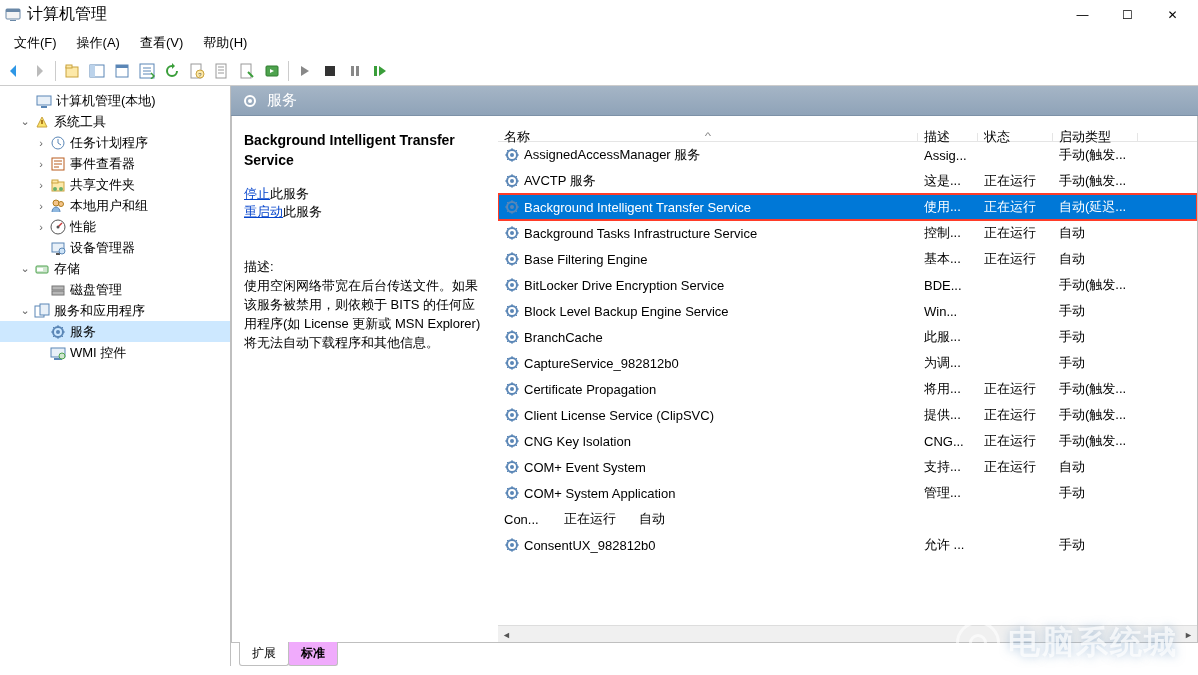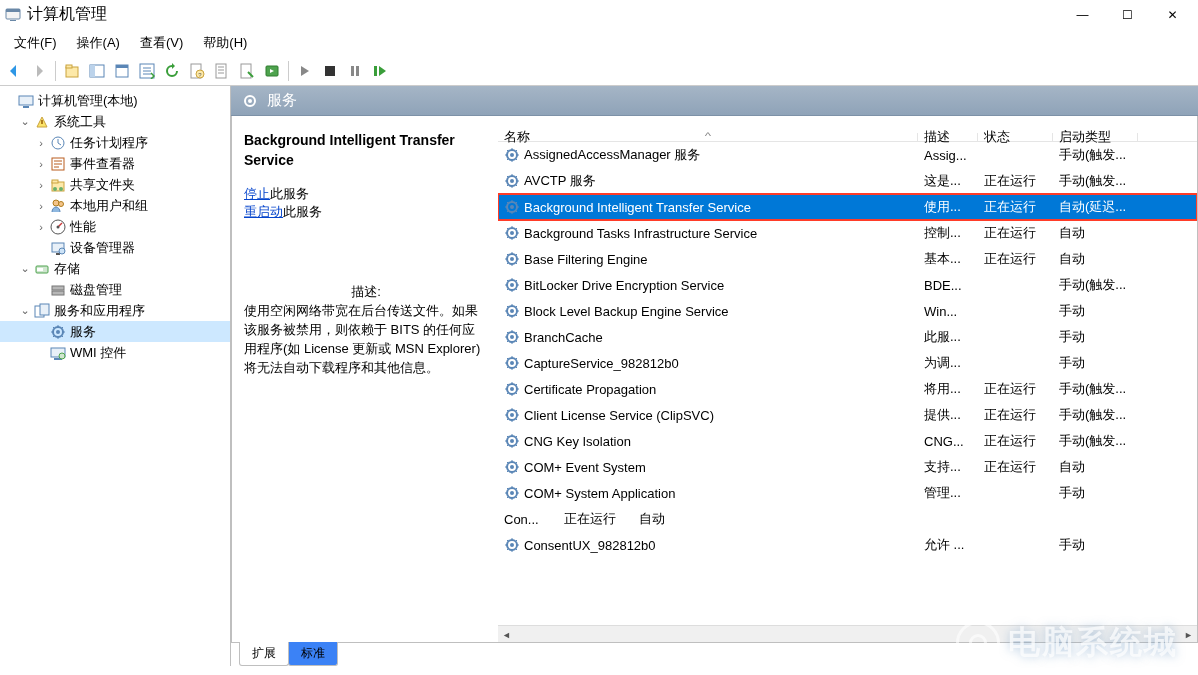--- a/index.html
+++ b/index.html
@@ -19,51 +19,51 @@
 .toolbar-sep { width: 1px; height: 20px; background: #ccc; margin: 0 3px; }
 
 .content { display: flex; height: 580px; }
 
 .tree { width: 231px; border-right: 1px solid #bfbfbf; padding: 4px 0; overflow: auto; background: #fff; }
 .tree-item { display: flex; align-items: center; height: 21px; padding: 0 2px; font-size: 13px; cursor: default; white-space: nowrap; }
 .tree-item.selected { background: #cde8ff; }
 .tree-toggle { width: 14px; height: 14px; display: flex; align-items: center; justify-content: center; font-size: 11px; color: #666; margin-right: 2px; }
 .tree-icon { width: 16px; height: 16px; margin-right: 4px; display: flex; align-items: center; justify-content: center; }
 .tree-text { white-space: nowrap; }
-.indent-0{padding-left:2px}.indent-1{padding-left:18px}.indent-2{padding-left:34px}
+.indent-0{padding-left:20px}.indent-1{padding-left:18px}.indent-2{padding-left:34px}
 
 .right-pane { flex: 1; display: flex; flex-direction: column; position: relative; }
 .panel-header { height: 30px; background: linear-gradient(#a5b5c6, #8fa3b8); display: flex; align-items: center; padding: 0 10px; color: #fff; font-size: 15px; border-bottom: 1px solid #7d91a7; }
 .panel-header-icon { width: 18px; height: 18px; margin-right: 8px; }
 
 .panel-body { flex: 1; display: flex; overflow: hidden; background: #fff; border: 1px solid #bfbfbf; border-top: none; }
 
 .details-col { width: 266px; padding: 14px 10px 10px 12px; font-size: 13px; line-height: 1.45; border-right: 0px solid #eee; }
 .details-title { font-weight: 700; font-size: 14px; margin-bottom: 14px; }
 .details-link { color: #0645cc; text-decoration: underline; cursor: pointer; }
-.details-desc-label { margin-top: 61px; text-align: center; }
+.details-desc-label { margin-top: 36px; }
 
 .list-col { flex: 1; display: flex; flex-direction: column; overflow: hidden; position: relative; }
 .list-header { display: flex; height: 26px; background: #fff; border-bottom: 1px solid #e5e5e5; font-size: 13px; flex-shrink: 0; }
 .list-header-cell { display: flex; align-items: center; padding: 0 6px; border-right: 1px solid #e5e5e5; cursor: default; position: relative; margin-top: 17px; }
 .list-header-cell.sorted::after { content: "^"; position: absolute; left: 50%; top: -2px; transform: translateX(-50%) scaleX(1.5); font-size: 9px; color: #888; }
 .list-body { flex: 1; overflow: auto; }
 .list-row { display: flex; height: 26px; align-items: center; font-size: 13px; cursor: default; }
 .list-row.selected { background: #0078d7; color: #fff; }
 .list-row.highlighted { outline: 2px solid #ff3c28; outline-offset: -1px; }
 .list-cell { padding: 0 6px; overflow: hidden; text-overflow: ellipsis; white-space: nowrap; display: flex; align-items: center; }
 .col-name { width: 420px; } .col-desc { width: 60px; } .col-status { width: 75px; } .col-startup { width: 85px; }
 .row-icon { width: 16px; height: 16px; margin-right: 4px; flex-shrink: 0; }
 .hscroll { height: 17px; background: #f0f0f0; border-top: 1px solid #ddd; position: relative; }
 .hscroll-arrow { width: 17px; height: 17px; display: inline-flex; align-items: center; justify-content: center; font-size: 9px; color: #555; background: #f0f0f0; }
 
 .tabs { display: flex; height: 24px; padding-left: 8px; font-size: 12px; margin-top: -1px; }
 .tab { padding: 3px 12px; border: 1px solid #bfbfbf; border-top: none; background: #fff; border-radius: 0 0 3px 3px; margin-right: -1px; cursor: default; }
 .tab.active { background: #fff; }
-.tab:not(.active) { background: #3b82f6; }
+.tab:not(.active) { background: #f0abfc; font-weight: bold; }
 
 .watermark { position: absolute; right: 4px; bottom: 0; font-size: 32px; font-weight: 700; color: rgba(255,255,255,0.7); text-shadow: 0 0 10px rgba(120,160,200,0.5); pointer-events: none; padding: 10px 16px; letter-spacing: 2px; display:flex; align-items:center; gap:8px;}
 .watermark-circle{width:44px;height:44px;border:3px solid rgba(255,255,255,0.6);border-radius:50%;position:relative}
 .watermark-circle::after{content:"";position:absolute;inset:10px;border:3px solid rgba(255,255,255,0.6);border-radius:50%}
 </style>
 </head>
 <body>
 
 <div class="titlebar">
   <svg class="titlebar-icon" viewBox="0 0 16 16">

